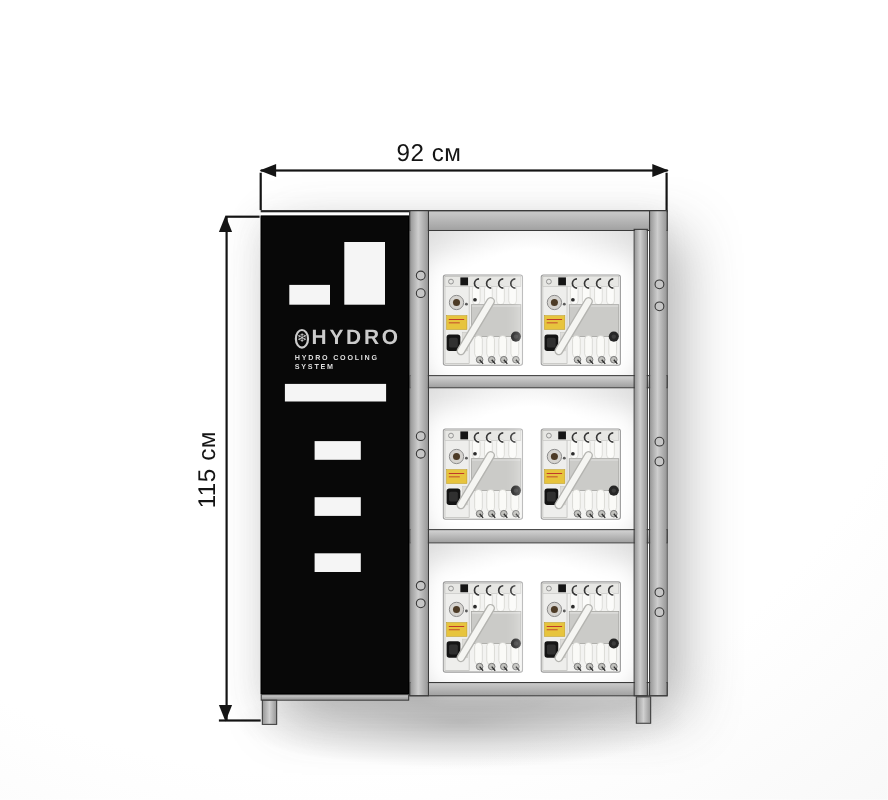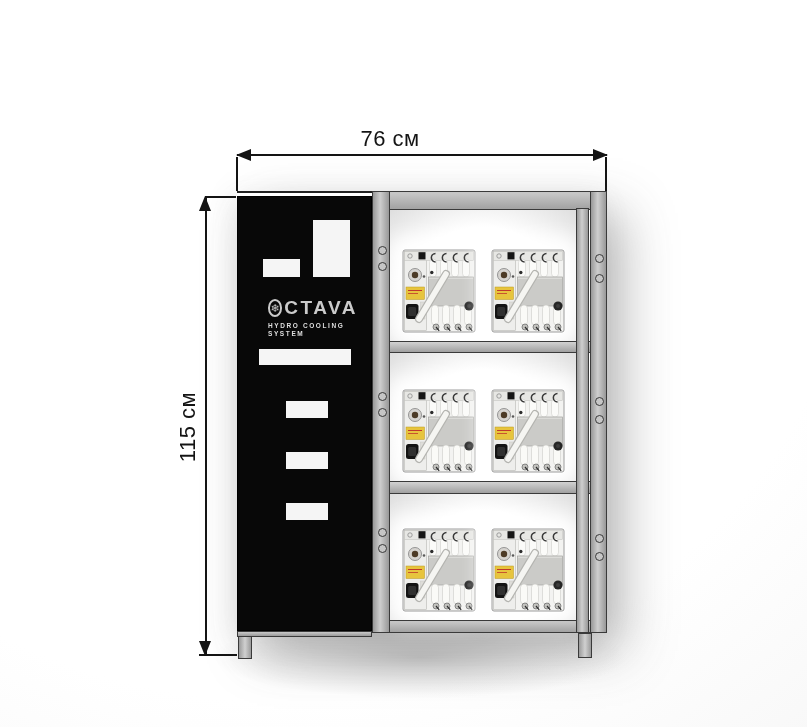--- a/index.html
+++ b/index.html
@@ -104,21 +104,21 @@
     background:linear-gradient(90deg,#9a9a9a,#d0d0d0 50%,#9a9a9a); border:1px solid #3a3a3a;
   }
   .leg.l{left:1px; top:445px; width:14px; height:23px;}
   .leg.r{left:341px; top:442px; width:14px; height:25px;}
 </style>
 </head>
 <body>
 
 <div class="canvas">
 
-  <div class="dim-label" style="left:300px; top:126px; width:180px;">76 см</div>
+  <div class="dim-label" style="left:300px; top:126px; width:180px;">92 см</div>
   <div class="dim dim-line-h" style="left:237px; top:154px; width:370px;">
     <span class="arr left"></span>
     <span class="arr right"></span>
   </div>
   <div class="tick" style="left:236px; top:157px; width:2px; height:34px;"></div>
   <div class="tick" style="left:605px; top:157px; width:2px; height:34px;"></div>
 
   <div class="dim-label" style="left:146px; top:415px; width:84px; height:24px; line-height:24px; transform:rotate(-90deg);">115 см</div>
   <div class="dim dim-line-v" style="left:205px; top:197px; height:458px;">
     <span class="arr up"></span>
@@ -131,21 +131,21 @@
 
   <div class="unit">
     <div class="unit-topline"></div>
 
     <div class="door">
       <div class="cut a"></div>
       <div class="cut b"></div>
       <div class="logo">
         <div class="logo-row">
           <span class="snowflake">❄</span>
-          <span class="brand-text">CTAVA</span>
+          <span class="brand-text">HYDRO</span>
         </div>
         <div class="logo-sub">HYDRO COOLING</div>
         <div class="logo-sub second">SYSTEM</div>
       </div>
       <div class="cut bar"></div>
       <div class="cut s1"></div>
       <div class="cut s2"></div>
       <div class="cut s3"></div>
     </div>
     <div class="door-sill"></div>

